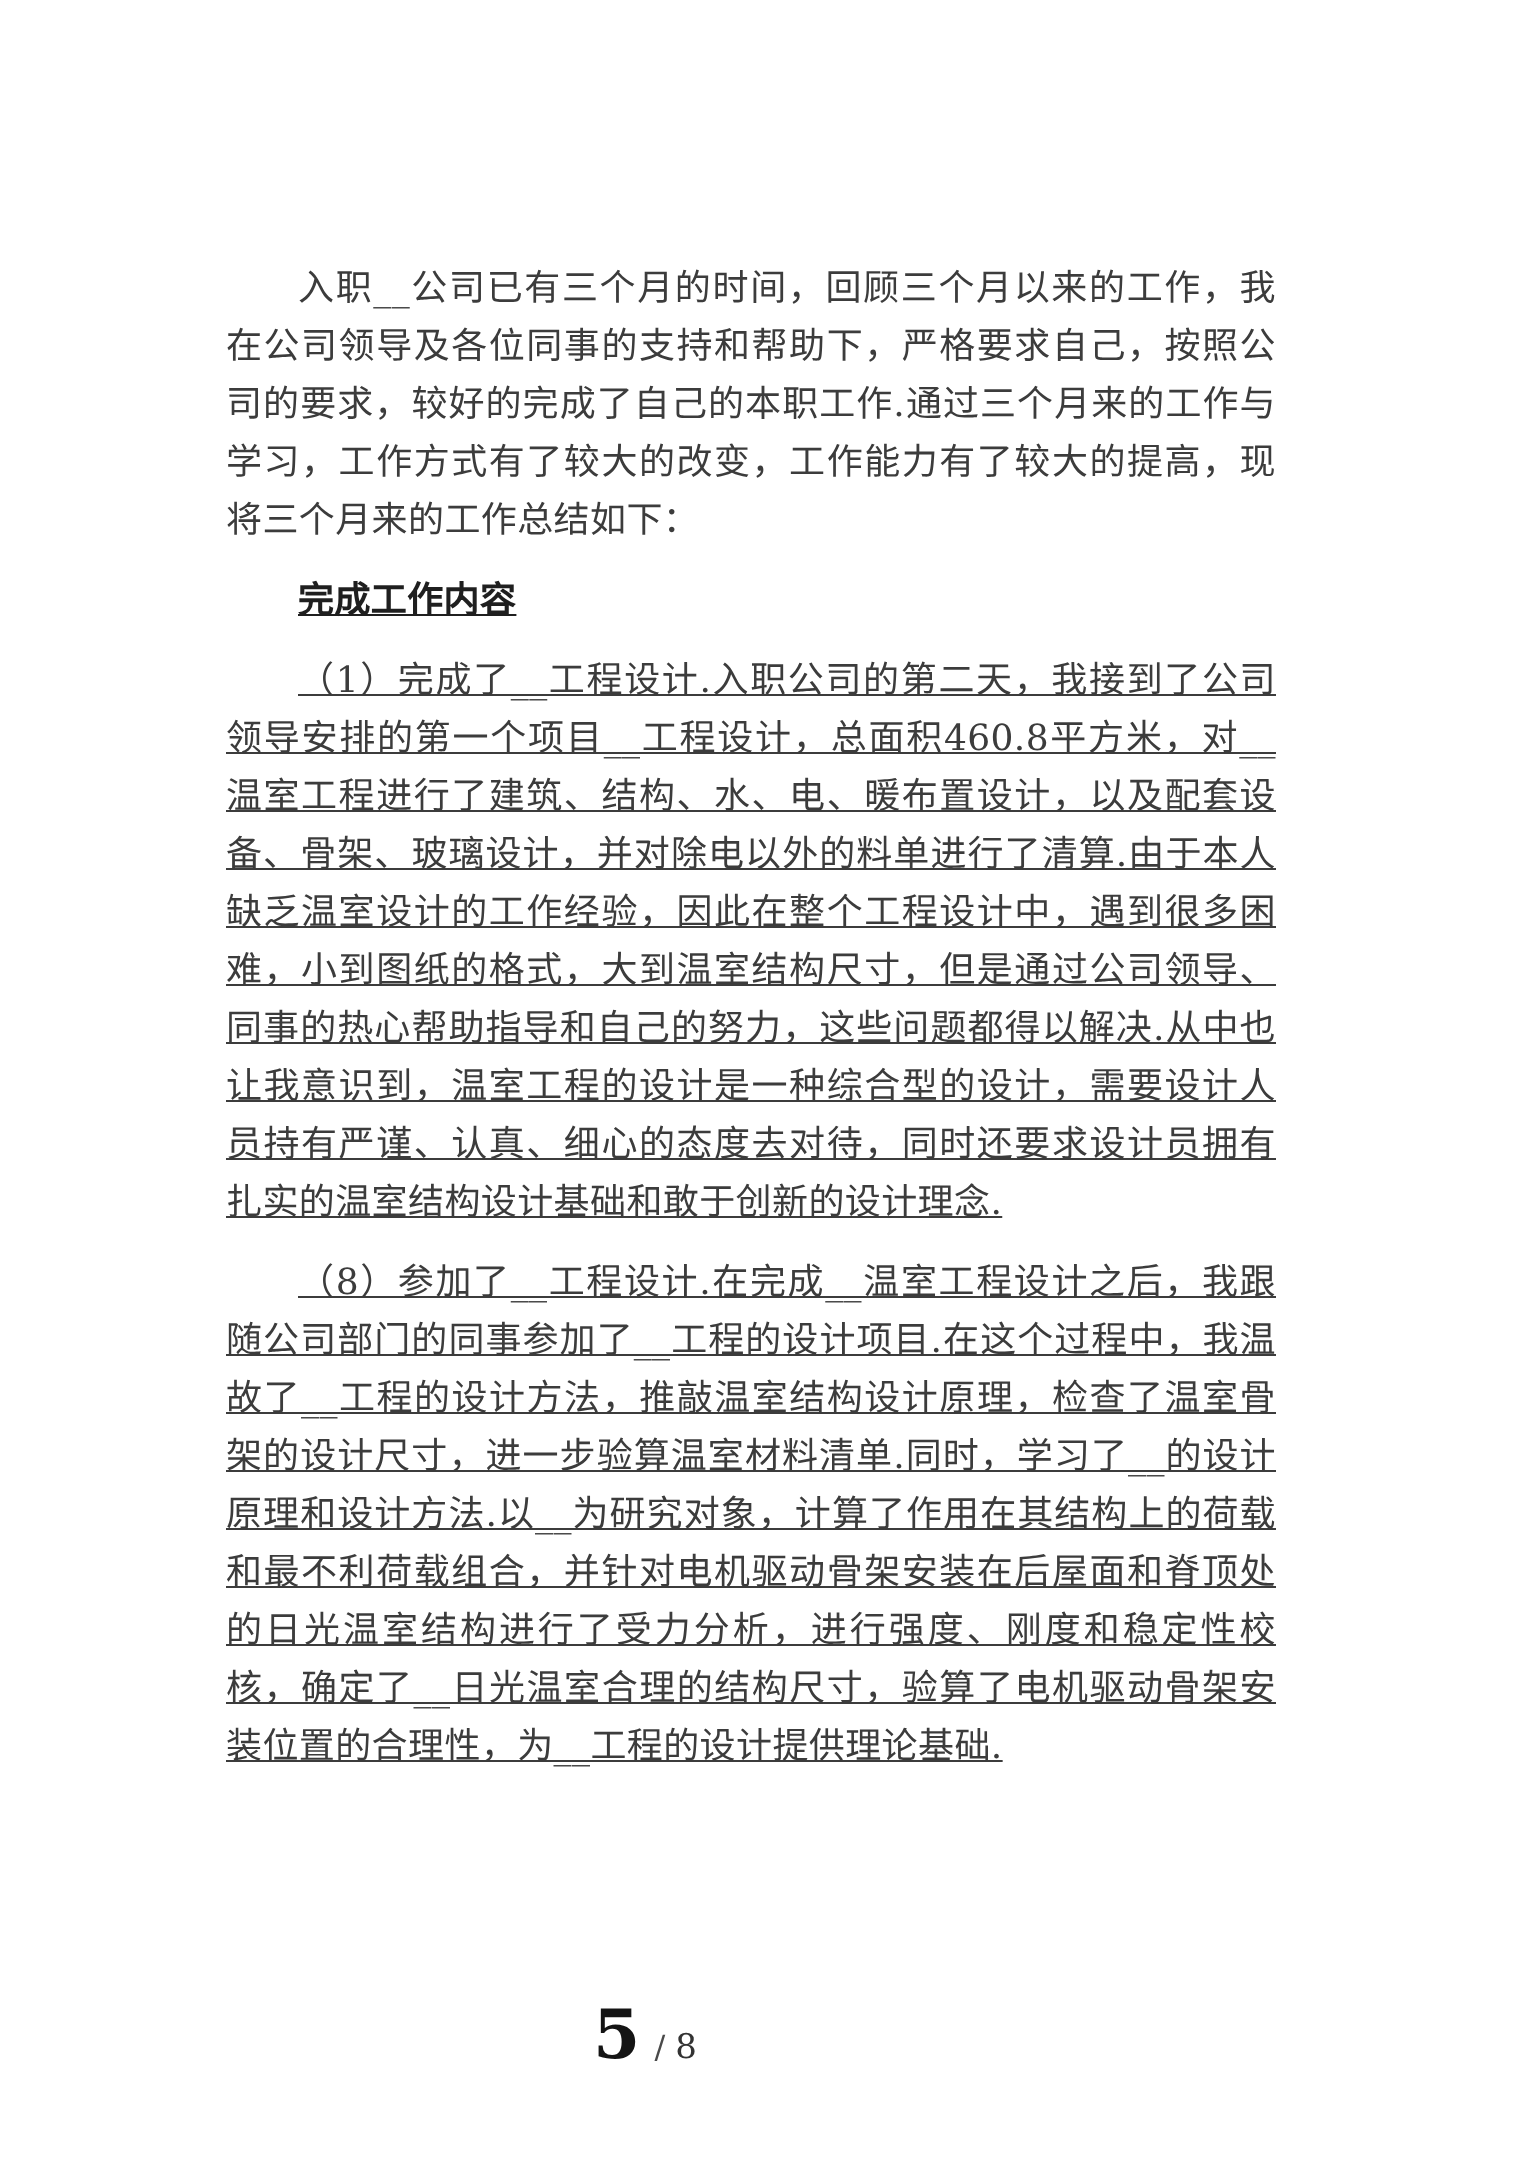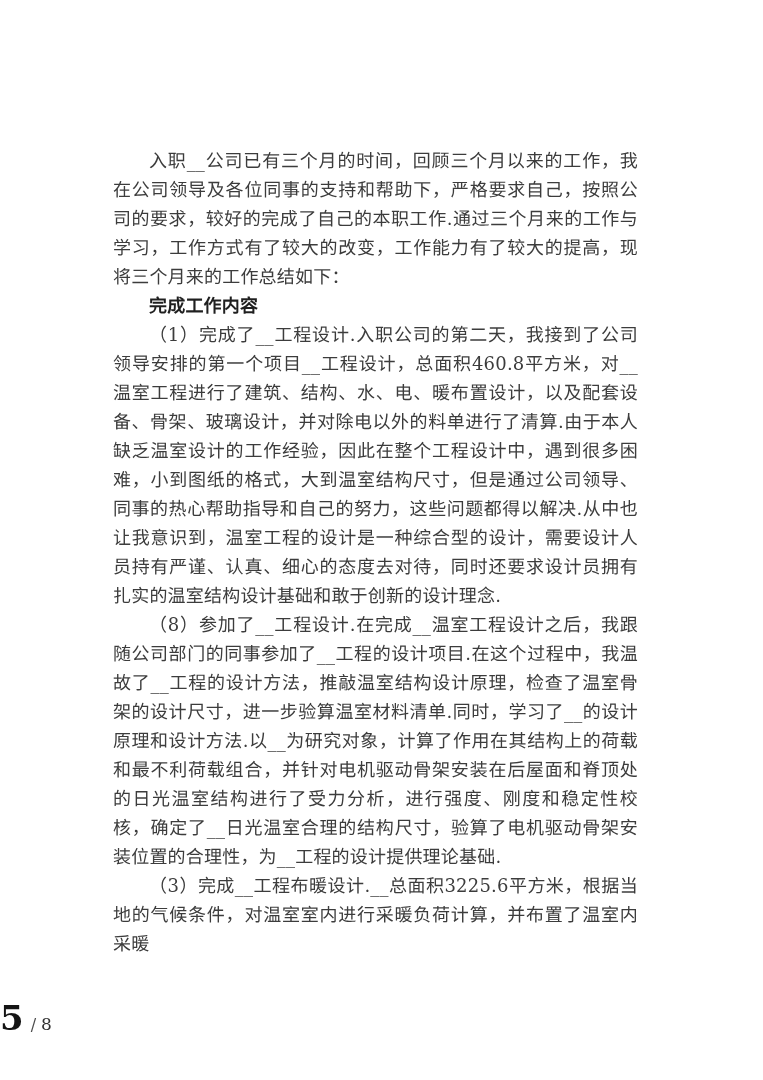--- a/index.html
+++ b/index.html
@@ -11,45 +11,46 @@
     position: relative;
     width: 763px;
     height: 1080px;
     background: #ffffff;
     overflow: hidden;
     font-family: "DejaVu Serif", "Liberation Serif", serif;
   }
   .doc-body {
     position: absolute;
     left: 113px;
-    top: 146px;
+    top: 130px;
     width: 525px;
     font-size: 18px;
     line-height: 29px;
     letter-spacing: 0.2px;
     color: #3c3c3c;
     text-align: justify;
   }
   p.para {
     margin: 0;
     text-indent: 2em;
   }
   p.para + p.para {
-    margin-top: 0;
+    margin-top: 11px;
+    text-decoration: underline;
   }
   p.para-heading {
     font-weight: 700;
     color: #1f1f1f;
   }
   .footer {
     position: absolute;
     left: 0;
     top: 998px;
     width: 645px;
-    text-align: left;
+    text-align: center;
     white-space: nowrap;
   }
   .pg-cur {
     font-family: "DejaVu Serif", "Liberation Serif", serif;
     font-weight: 700;
     font-size: 34px;
     color: #141414;
     vertical-align: baseline;
   }
   .pg-sep {
@@ -65,20 +66,19 @@
 </head>
 <body>
 
 <div class="page">
 
   <div class="doc-body">
       <p class="para para-body">入职__公司已有三个月的时间，回顾三个月以来的工作，我在公司领导及各位同事的支持和帮助下，严格要求自己，按照公司的要求，较好的完成了自己的本职工作.通过三个月来的工作与学习，工作方式有了较大的改变，工作能力有了较大的提高，现将三个月来的工作总结如下：</p>
       <p class="para para-heading">完成工作内容</p>
       <p class="para para-body">（1）完成了__工程设计.入职公司的第二天，我接到了公司领导安排的第一个项目__工程设计，总面积460.8平方米，对__温室工程进行了建筑、结构、水、电、暖布置设计，以及配套设备、骨架、玻璃设计，并对除电以外的料单进行了清算.由于本人缺乏温室设计的工作经验，因此在整个工程设计中，遇到很多困难，小到图纸的格式，大到温室结构尺寸，但是通过公司领导、同事的热心帮助指导和自己的努力，这些问题都得以解决.从中也让我意识到，温室工程的设计是一种综合型的设计，需要设计人员持有严谨、认真、细心的态度去对待，同时还要求设计员拥有扎实的温室结构设计基础和敢于创新的设计理念.</p>
       <p class="para para-body">（8）参加了__工程设计.在完成__温室工程设计之后，我跟随公司部门的同事参加了__工程的设计项目.在这个过程中，我温故了__工程的设计方法，推敲温室结构设计原理，检查了温室骨架的设计尺寸，进一步验算温室材料清单.同时，学习了__的设计原理和设计方法.以__为研究对象，计算了作用在其结构上的荷载和最不利荷载组合，并针对电机驱动骨架安装在后屋面和脊顶处的日光温室结构进行了受力分析，进行强度、刚度和稳定性校核，确定了__日光温室合理的结构尺寸，验算了电机驱动骨架安装位置的合理性，为__工程的设计提供理论基础.</p>
-      <p class="para para-body">（3）完成__工程布暖设计.__总面积3225.6平方米，根据当地的气候条件，对温室室内进行采暖负荷计算，并布置了温室内采暖</p>
     </div>
 
   <div class="footer">
     <span class="pg-cur">5</span><span class="pg-sep">/</span><span class="pg-tot">8</span>
   </div>
 
 </div>
 
 </body></html>

